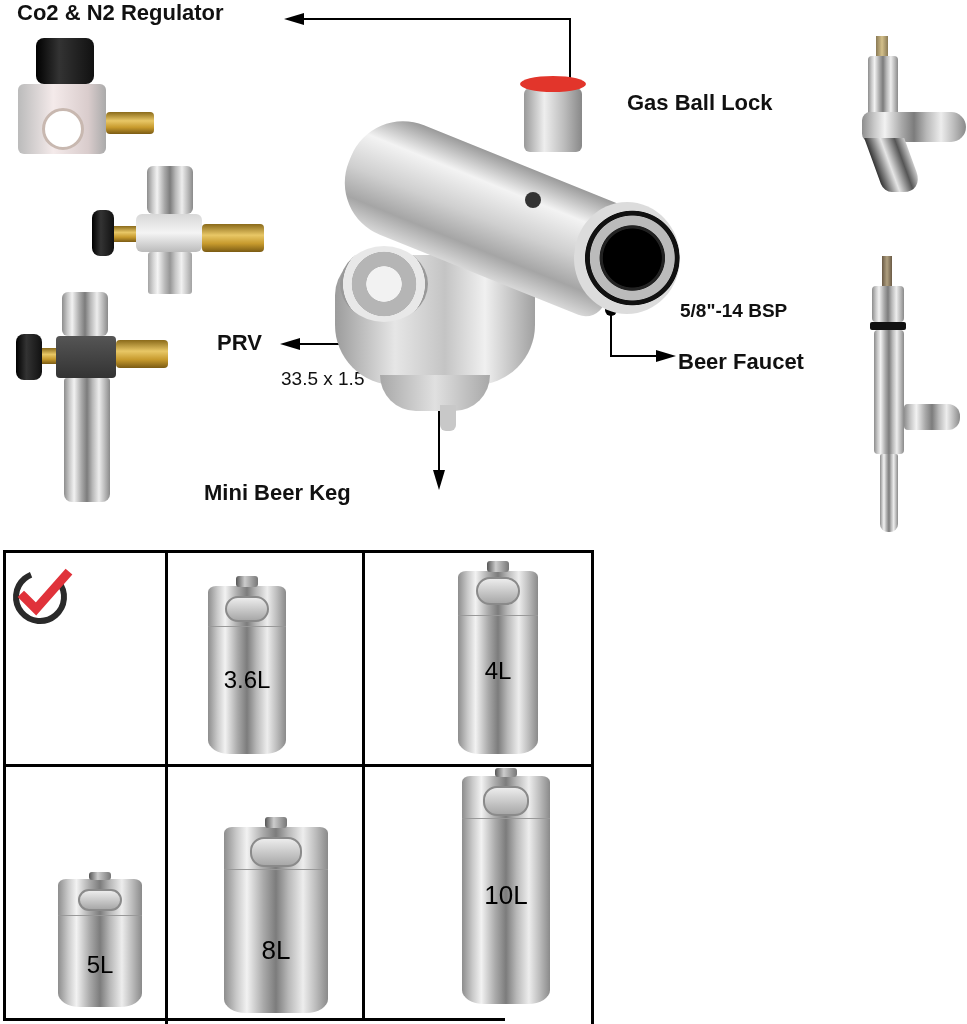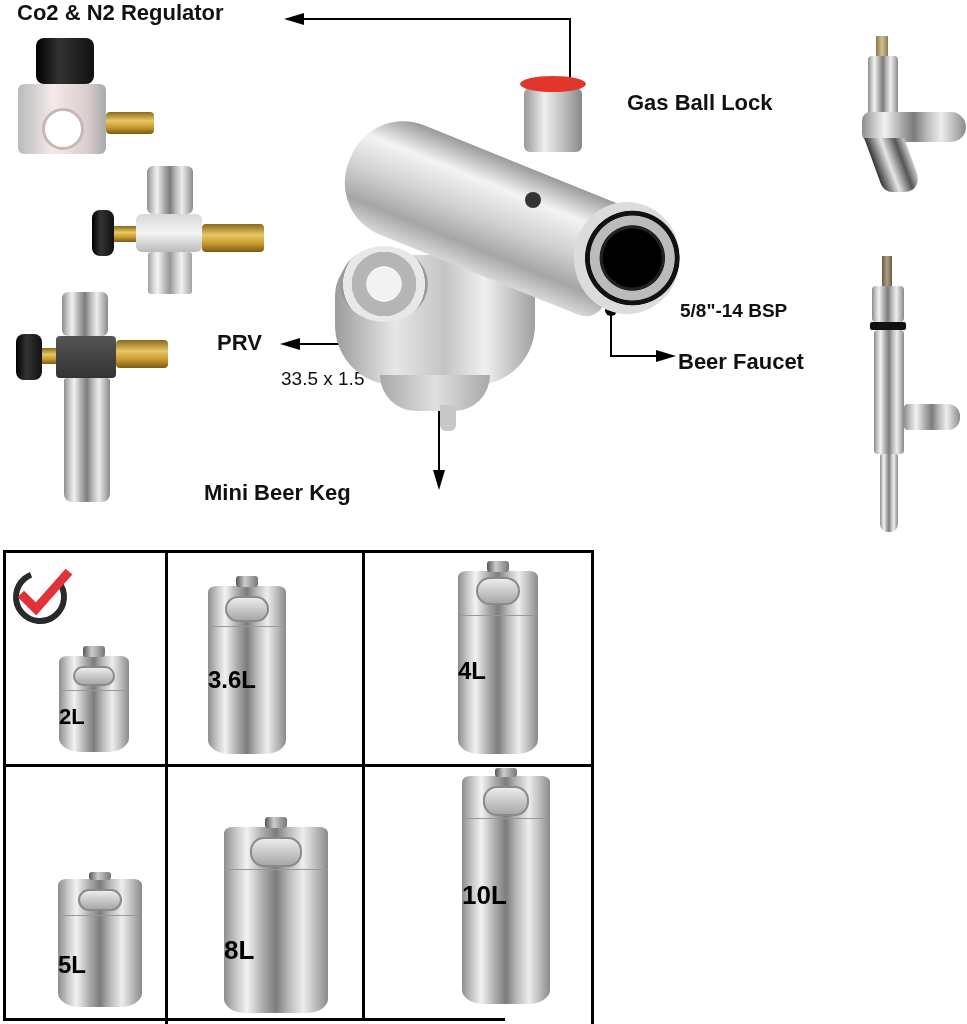--- a/index.html
+++ b/index.html
@@ -14,21 +14,21 @@
   .arrow-right { position:absolute; width:0; height:0; border-top:6px solid transparent; border-bottom:6px solid transparent; border-left:20px solid #000; }
   .arrow-down { position:absolute; width:0; height:0; border-left:6px solid transparent; border-right:6px solid transparent; border-top:20px solid #000; }
   .steel { background:linear-gradient(90deg,#8d8d8d 0%,#c9c9c9 12%,#f2f2f2 22%,#a9a9a9 38%,#7c7c7c 50%,#b8b8b8 62%,#ededed 76%,#bdbdbd 88%,#8a8a8a 100%); }
   .brass { background:linear-gradient(180deg,#8a6a1a,#e8c766 40%,#c79a2d 70%,#7b5b14); }
   .blackknob { background:linear-gradient(90deg,#000,#333 40%,#111); }
   .grid-line { position:absolute; background:#000; }
   .keg { position:absolute; border-radius:8px 8px 22px 22px / 6px 6px 14px 14px; }
   .keg .cap { position:absolute; left:50%; transform:translateX(-50%); top:-10px; width:22px; height:11px; border-radius:3px; background:linear-gradient(90deg,#555,#ccc 40%,#777); }
   .keg .handle { position:absolute; left:50%; transform:translateX(-50%); border-radius:14px; background:linear-gradient(180deg,#ececec,#a8a8a8); border:2px solid #8a8a8a; }
   .keg .ring { position:absolute; left:0; right:0; height:1px; background:#999; }
-  .keg .vol { position:absolute; left:0; right:0; font-weight:bold; color:#000; }
+  .keg .vol { position:absolute; left:0; right:0; text-align:center; font-weight:normal; color:#000; }
 </style>
 </head>
 <body>
 
 <div class="label big" style="left:17px; top:0px;">Co2 &amp; N2 Regulator</div>
 
 <div class="arrow-left" style="left:284px; top:13px;"></div>
 <div class="line" style="left:300px; top:18px; width:270px; height:2px;"></div>
 <div class="line" style="left:569px; top:18px; width:2px; height:96px;"></div>
 <div class="dot" style="left:564px; top:108px;"></div>
@@ -117,26 +117,20 @@
   <div class="grid-line" style="left:362px; top:550px; width:3px; height:471px;"></div>
   <div class="grid-line" style="left:591px; top:550px; width:3px; height:474px;"></div>
 
   <div class="abs" style="left:6px; top:553px; width:159px; height:211px;">
     <div class="abs" style="left:4px; top:10px; width:64px; height:64px;">
       <svg width="64" height="64" viewBox="0 0 64 64">
         <circle cx="30" cy="34" r="24" fill="none" stroke="#2a2a2a" stroke-width="6" stroke-dasharray="120 40" transform="rotate(-40 30 34)"></circle>
         <path d="M14 34 L26 46 L56 12" fill="none" stroke="#e0323a" stroke-width="9" stroke-linecap="square"></path>
       </svg>
     </div>
-    <div class="keg steel" style="left:53px; top:103px; width:70px; height:96px;">
-      <div class="cap"></div>
-      <div class="handle" style="top:10px; width:38px; height:16px;"></div>
-      <div class="ring" style="top:34px;"></div>
-      <div class="vol" style="top:48px; font-size:22px;">2L</div>
-    </div>
   </div>
 
   <div class="abs" style="left:168px; top:553px; width:194px; height:211px;">
     <div class="keg steel" style="left:40px; top:33px; width:78px; height:168px;">
       <div class="cap"></div>
       <div class="handle" style="top:10px; width:40px; height:22px;"></div>
       <div class="ring" style="top:40px;"></div>
       <div class="vol" style="top:80px; font-size:24px;">3.6L</div>
     </div>
   </div>

